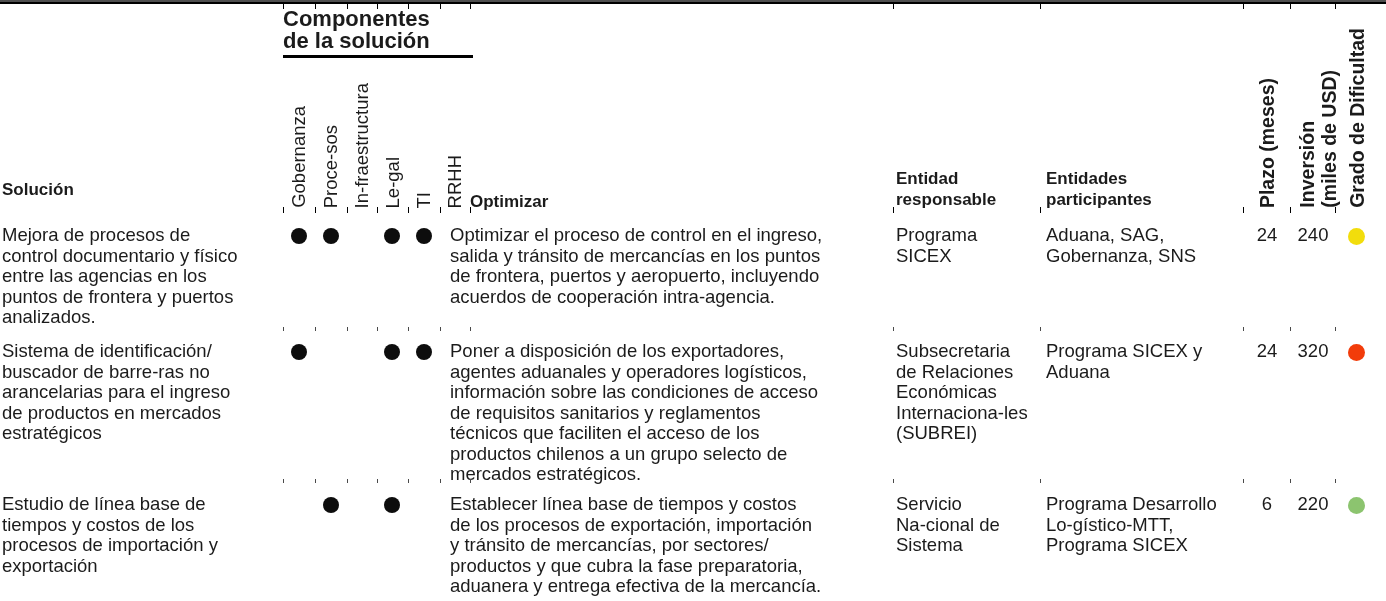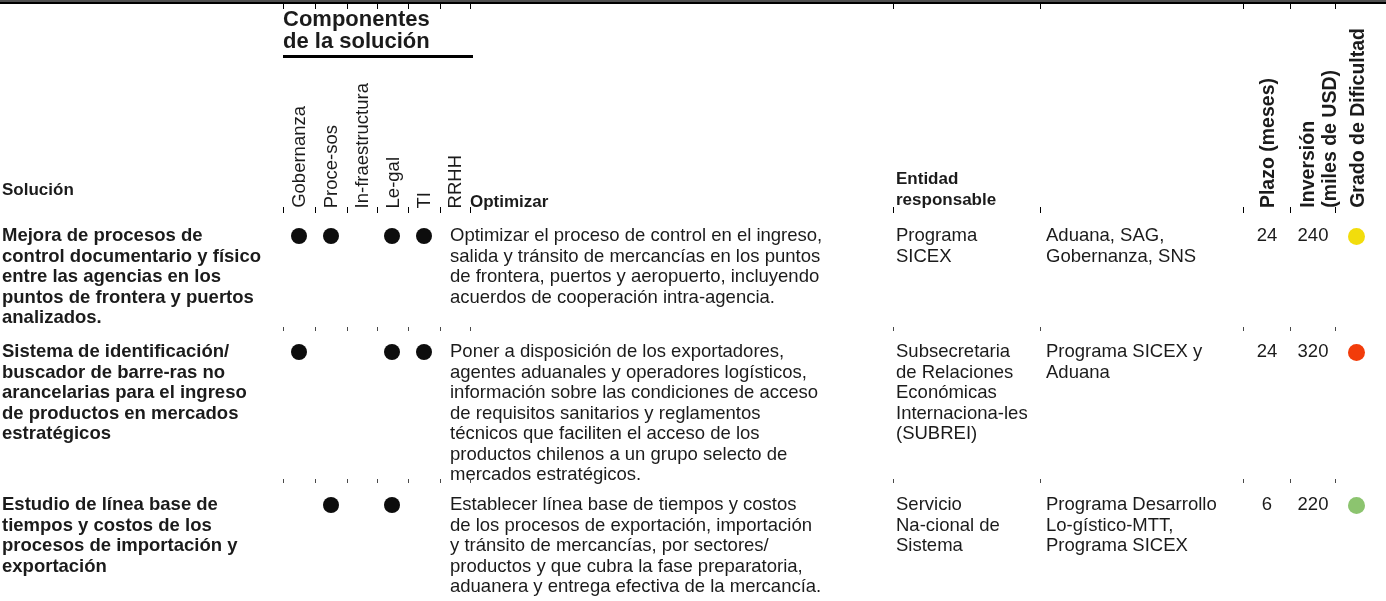--- a/index.html
+++ b/index.html
@@ -11,21 +11,21 @@
   .rule.bottom{height:2px;background:#4f4f4f;}
   .tick{position:absolute;width:1px;}
   .hgroup{position:absolute;font-weight:bold;font-size:22px;line-height:22px;white-space:pre-line;}
   .hcol{position:absolute;font-weight:bold;font-size:17px;line-height:21px;white-space:pre-line;}
   .grpline{position:absolute;background:#000;height:3px;}
   .vlabel{position:absolute;bottom:393px;writing-mode:vertical-rl;transform:rotate(180deg);
           white-space:pre-line;font-size:18.5px;line-height:21px;color:#1b1b1b;}
   .vlabel.vbold{font-weight:bold;font-size:19.5px;line-height:22px;}
   .row{position:absolute;left:0;width:1386px;height:0;}
   .cell{position:absolute;top:0;font-size:18.5px;line-height:20.5px;white-space:pre-line;}
-  .c-sol{left:2px;width:285px;font-weight:bold;}
+  .c-sol{left:2px;width:285px;}
   .c-obj{left:450px;width:432px;}
   .c-ent1{left:896px;width:150px;}
   .c-ent2{left:1046px;width:205px;}
   .c-plazo{left:1246px;width:42px;text-align:center;}
   .c-inv{left:1288px;width:50px;text-align:center;}
   .dot{position:absolute;top:3px;width:16px;height:16px;border-radius:50%;background:transparent;}
   .dot.on{background:#0d0d0d;}
   .diff-dot{position:absolute;top:3px;left:1348px;width:17px;height:17px;border-radius:50%;}
 </style>
 </head>
@@ -47,20 +47,22 @@
   <div class="vlabel" style="left:320px">Proce-sos</div>
   <div class="vlabel" style="left:351px">In-fraestructura</div>
   <div class="vlabel" style="left:382px">Le-gal</div>
   <div class="vlabel" style="left:413px">TI</div>
   <div class="vlabel" style="left:444px">RRHH</div>
 
   <div class="hcol" style="left:2px;top:179px">Solución</div>
   <div class="hcol" style="left:470px;top:191px">Optimizar</div>
   <div class="hcol" style="left:896px;top:168px">Entidad
 responsable</div>
+  <div class="hcol" style="left:1046px;top:168px">Entidades
+participantes</div>
 
   <div class="vlabel vbold" style="left:1256px">Plazo (meses)</div>
   <div class="vlabel vbold" style="left:1296px">Inversión
 (miles de USD)</div>
   <div class="vlabel vbold" style="left:1346px">Grado de Dificultad</div>
 
   <div class="row" style="top:225px">
     <div class="cell c-sol">Mejora de procesos de
 control documentario y físico
 entre las agencias en los

